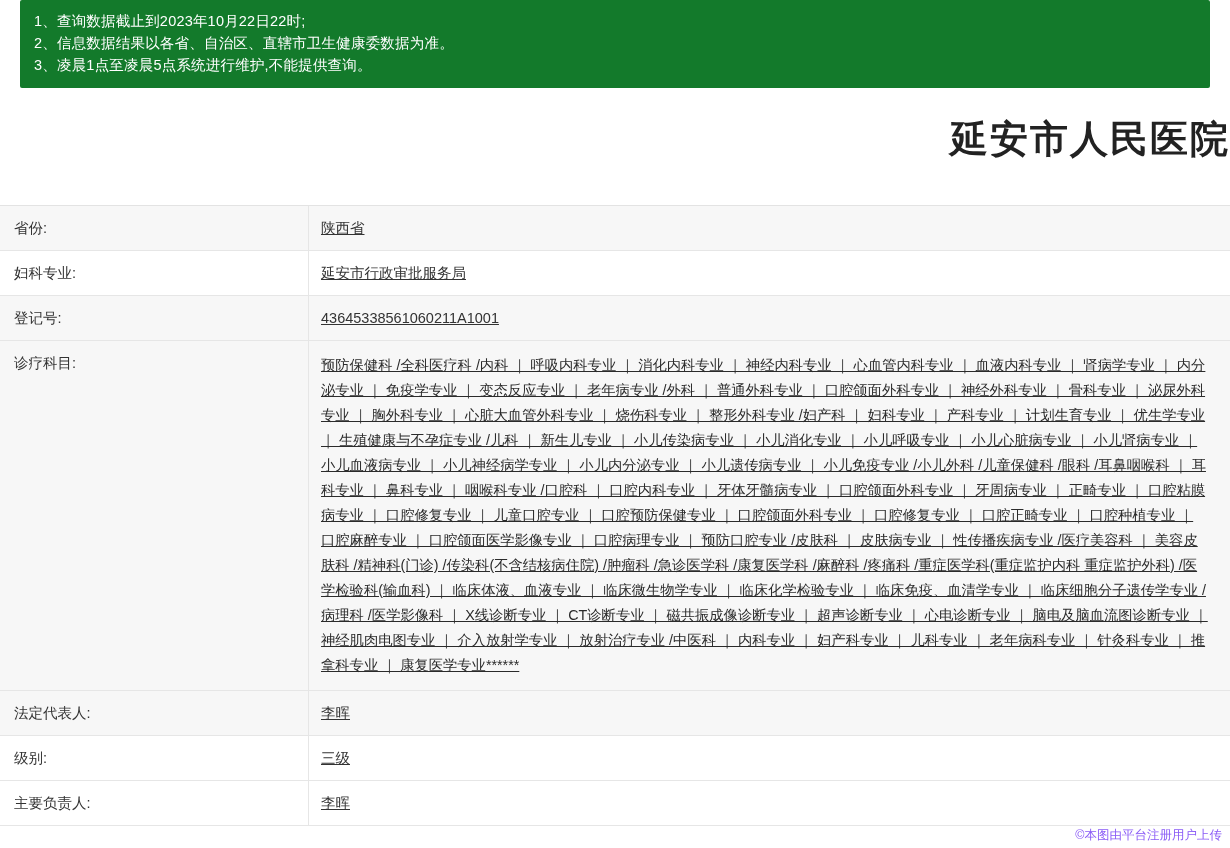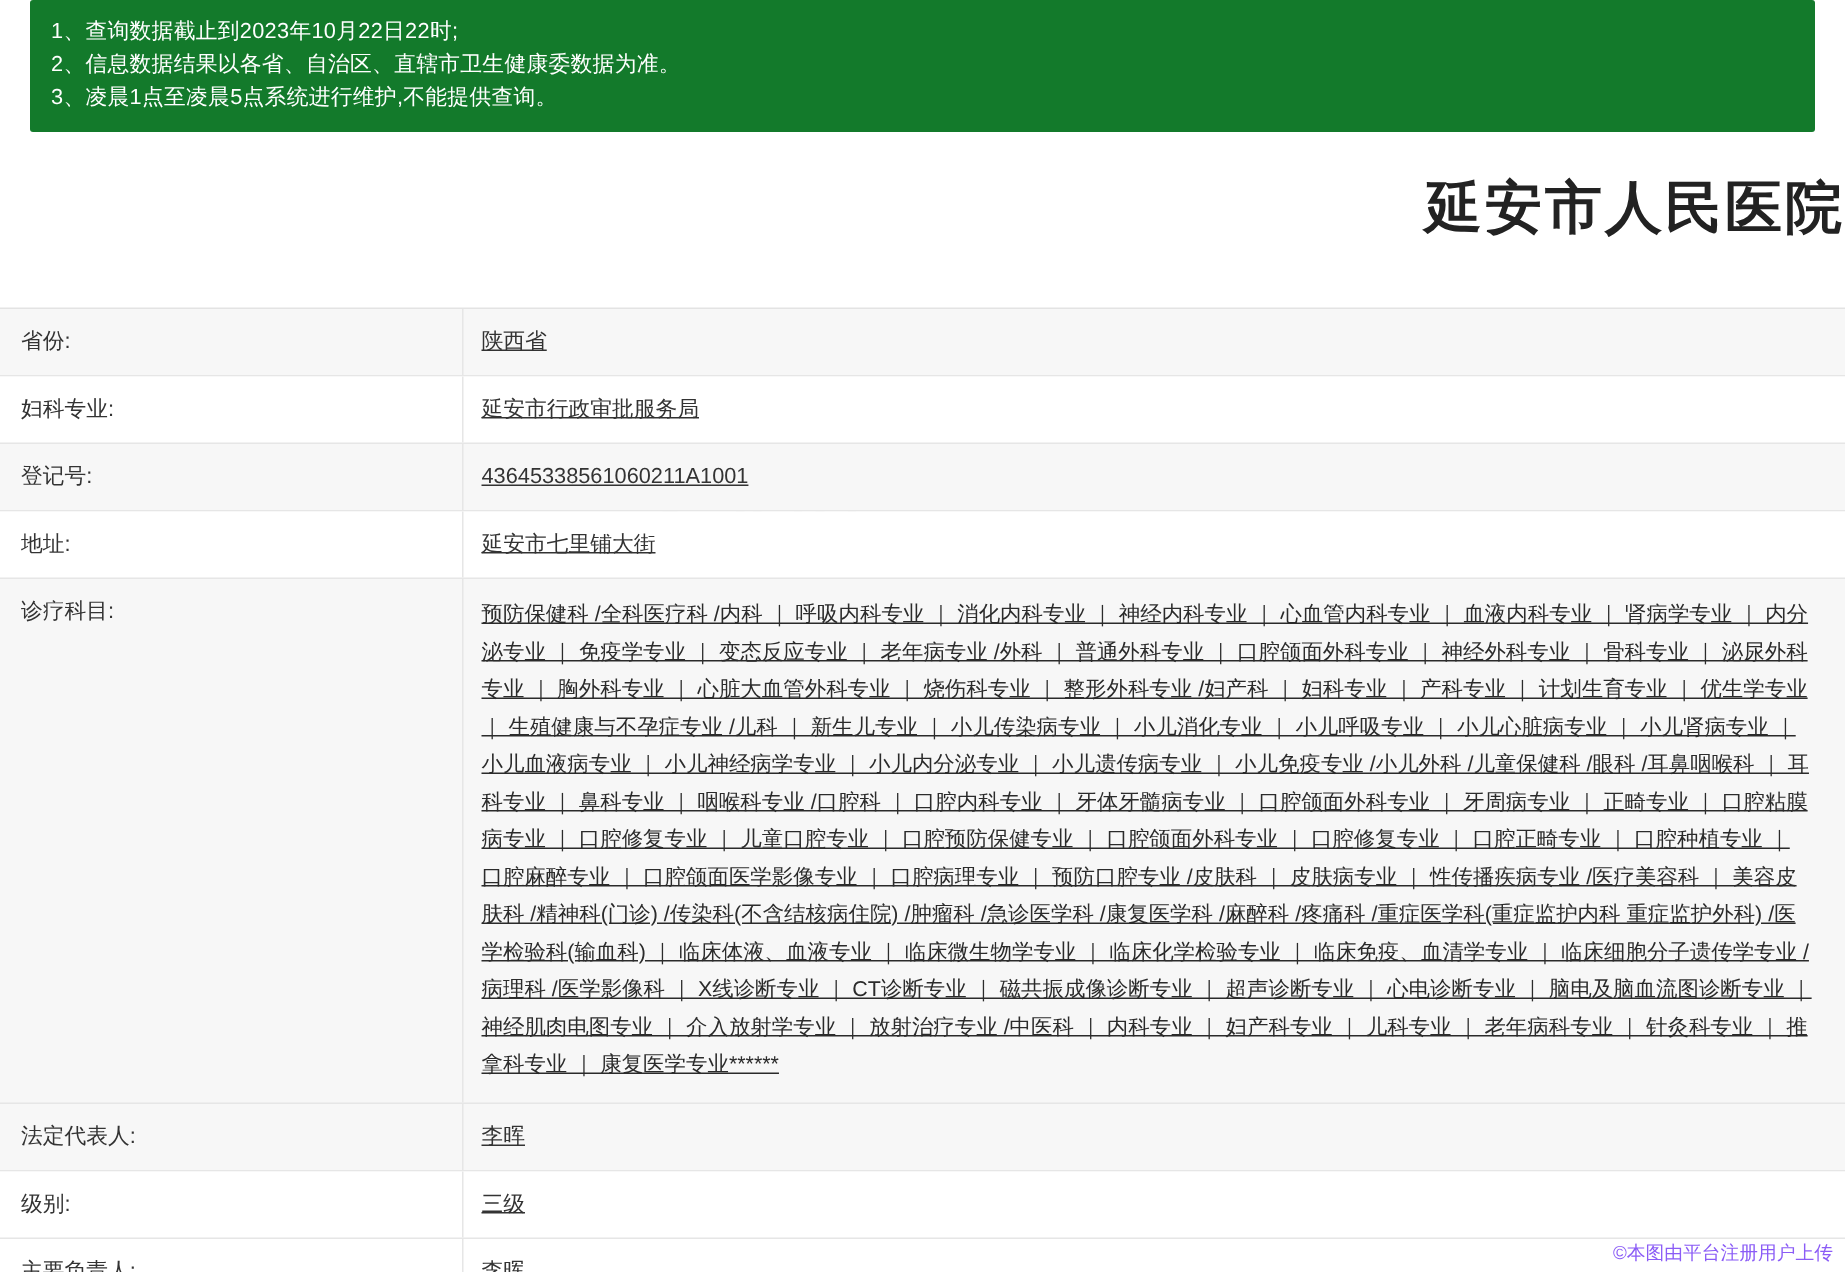--- a/index.html
+++ b/index.html
@@ -162,24 +162,20 @@
     <div class="row row-plain">
       <div class="cell-label">妇科专业:</div>
       <div class="cell-value">延安市行政审批服务局</div>
     </div>
 
     <div class="row row-alt">
       <div class="cell-label">登记号:</div>
       <div class="cell-value">43645338561060211A1001</div>
     </div>
 
-    <div class="row row-plain">
-      <div class="cell-label">地址:</div>
-      <div class="cell-value">延安市七里铺大街</div>
-    </div>
 
     <div class="row row-alt">
       <div class="cell-label">诊疗科目:</div>
       <div class="cell-value depts">预防保健科 /全科医疗科 /内科 ｜ 呼吸内科专业 ｜ 消化内科专业 ｜ 神经内科专业 ｜ 心血管内科专业 ｜ 血液内科专业 ｜ 肾病学专业 ｜ 内分泌专业 ｜ 免疫学专业 ｜ 变态反应专业 ｜ 老年病专业 /外科 ｜ 普通外科专业 ｜ 口腔颌面外科专业 ｜ 神经外科专业 ｜ 骨科专业 ｜ 泌尿外科专业 ｜ 胸外科专业 ｜ 心脏大血管外科专业 ｜ 烧伤科专业 ｜ 整形外科专业 /妇产科 ｜ 妇科专业 ｜ 产科专业 ｜ 计划生育专业 ｜ 优生学专业 ｜ 生殖健康与不孕症专业 /儿科 ｜ 新生儿专业 ｜ 小儿传染病专业 ｜ 小儿消化专业 ｜ 小儿呼吸专业 ｜ 小儿心脏病专业 ｜ 小儿肾病专业 ｜ 小儿血液病专业 ｜ 小儿神经病学专业 ｜ 小儿内分泌专业 ｜ 小儿遗传病专业 ｜ 小儿免疫专业 /小儿外科 /儿童保健科 /眼科 /耳鼻咽喉科 ｜ 耳科专业 ｜ 鼻科专业 ｜ 咽喉科专业 /口腔科 ｜ 口腔内科专业 ｜ 牙体牙髓病专业 ｜ 口腔颌面外科专业 ｜ 牙周病专业 ｜ 正畸专业 ｜ 口腔粘膜病专业 ｜ 口腔修复专业 ｜ 儿童口腔专业 ｜ 口腔预防保健专业 ｜ 口腔颌面外科专业 ｜ 口腔修复专业 ｜ 口腔正畸专业 ｜ 口腔种植专业 ｜ 口腔麻醉专业 ｜ 口腔颌面医学影像专业 ｜ 口腔病理专业 ｜ 预防口腔专业 /皮肤科 ｜ 皮肤病专业 ｜ 性传播疾病专业 /医疗美容科 ｜ 美容皮肤科 /精神科(门诊) /传染科(不含结核病住院) /肿瘤科 /急诊医学科 /康复医学科 /麻醉科 /疼痛科 /重症医学科(重症监护内科 重症监护外科) /医学检验科(输血科) ｜ 临床体液、血液专业 ｜ 临床微生物学专业 ｜ 临床化学检验专业 ｜ 临床免疫、血清学专业 ｜ 临床细胞分子遗传学专业 /病理科 /医学影像科 ｜ X线诊断专业 ｜ CT诊断专业 ｜ 磁共振成像诊断专业 ｜ 超声诊断专业 ｜ 心电诊断专业 ｜ 脑电及脑血流图诊断专业 ｜ 神经肌肉电图专业 ｜ 介入放射学专业 ｜ 放射治疗专业 /中医科 ｜ 内科专业 ｜ 妇产科专业 ｜ 儿科专业 ｜ 老年病科专业 ｜ 针灸科专业 ｜ 推拿科专业 ｜ 康复医学专业******</div>
     </div>
 
     <div class="row row-alt">
       <div class="cell-label">法定代表人:</div>
       <div class="cell-value">李晖</div>
     </div>

